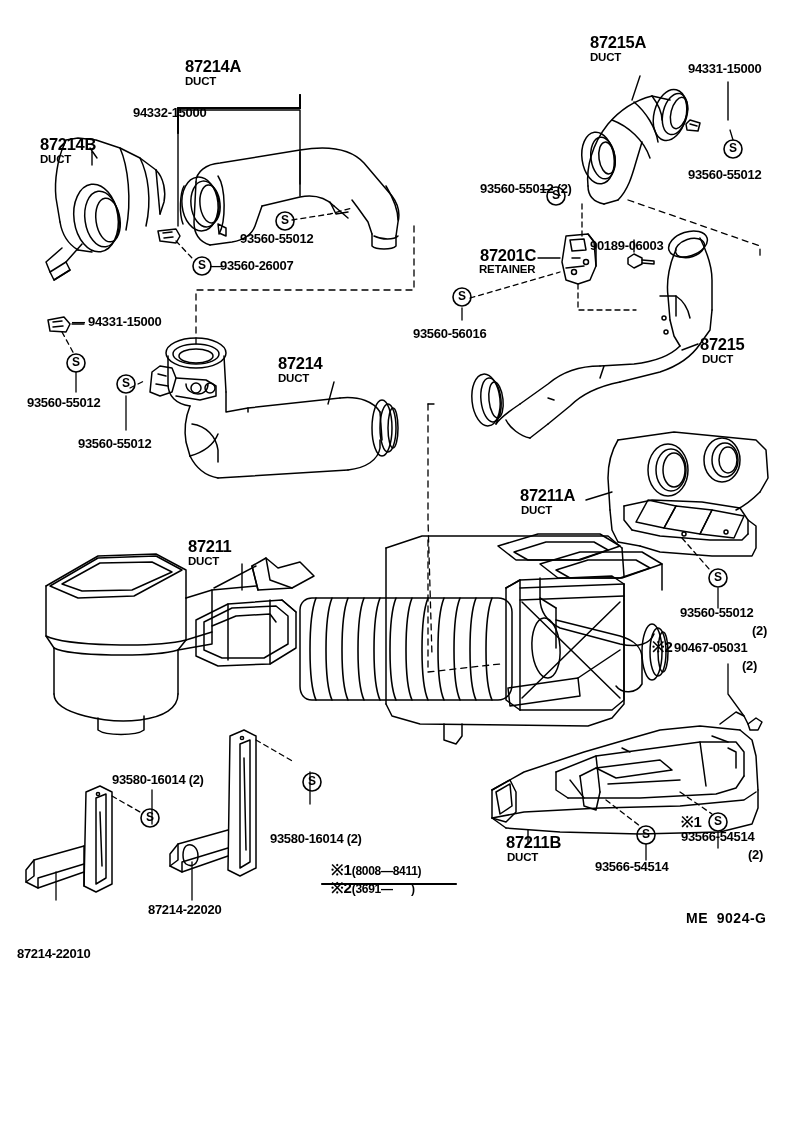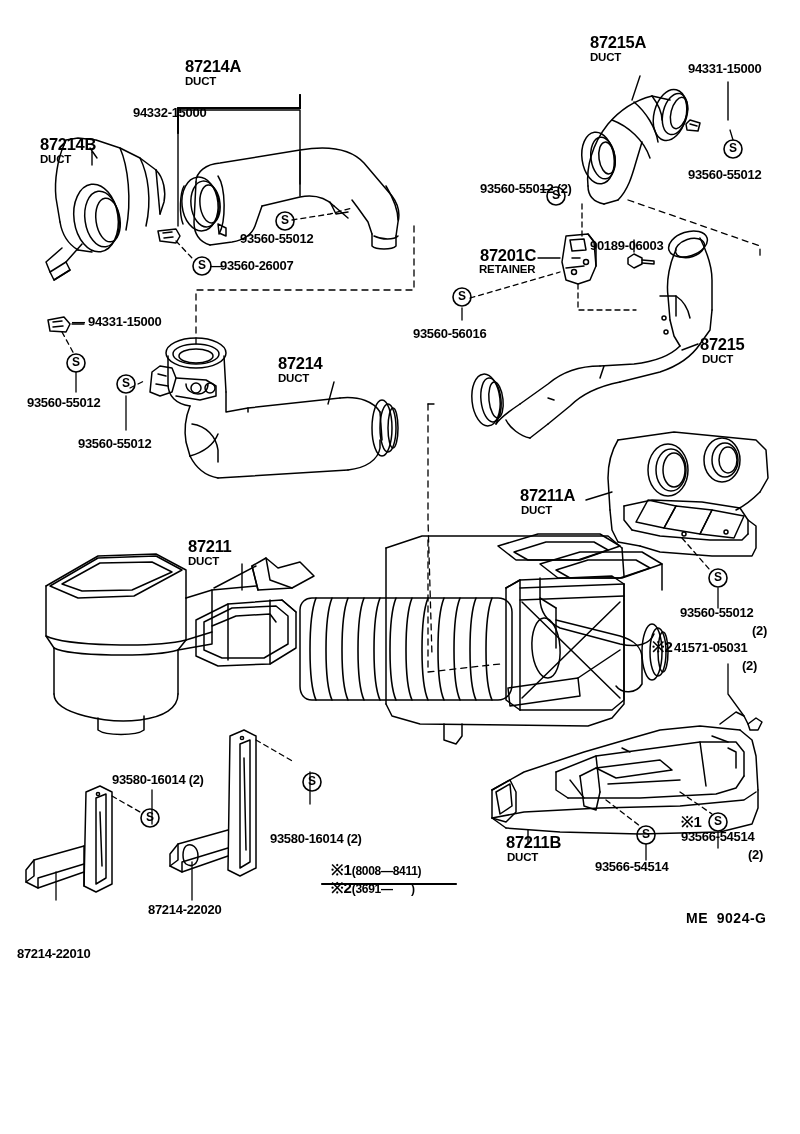--- a/index.html
+++ b/index.html
@@ -503,21 +503,21 @@
 <div class="lbl pn" style="left:27px;top:396px;">93560-55012</div>
 <div class="lbl pn" style="left:78px;top:437px;">93560-55012</div>
 
 <div class="lbl big" style="left:520px;top:487px;">87211A</div>
 <div class="lbl sub" style="left:521px;top:505px;">DUCT</div>
 
 <div class="lbl pn" style="left:680px;top:606px;">93560-55012</div>
 <div class="lbl pn" style="left:752px;top:624px;">(2)</div>
 
 <div class="lbl noteb" style="left:652px;top:639px;">※2</div>
-<div class="lbl pn" style="left:674px;top:641px;">41571-05031</div>
+<div class="lbl pn" style="left:674px;top:641px;">90467-05031</div>
 <div class="lbl pn" style="left:742px;top:659px;">(2)</div>
 
 <div class="lbl big ctr" style="left:188px;top:538px;width:110px;">87211</div>
 <div class="lbl sub ctr" style="left:188px;top:556px;width:110px;">DUCT</div>
 
 <div class="lbl pn" style="left:112px;top:773px;">93580-16014 (2)</div>
 <div class="lbl pn" style="left:270px;top:832px;">93580-16014 (2)</div>
 
 <div class="lbl pn" style="left:17px;top:903px;margin-top:44px;">87214-22010</div>
 <div class="lbl pn" style="left:148px;top:903px;">87214-22020</div>

